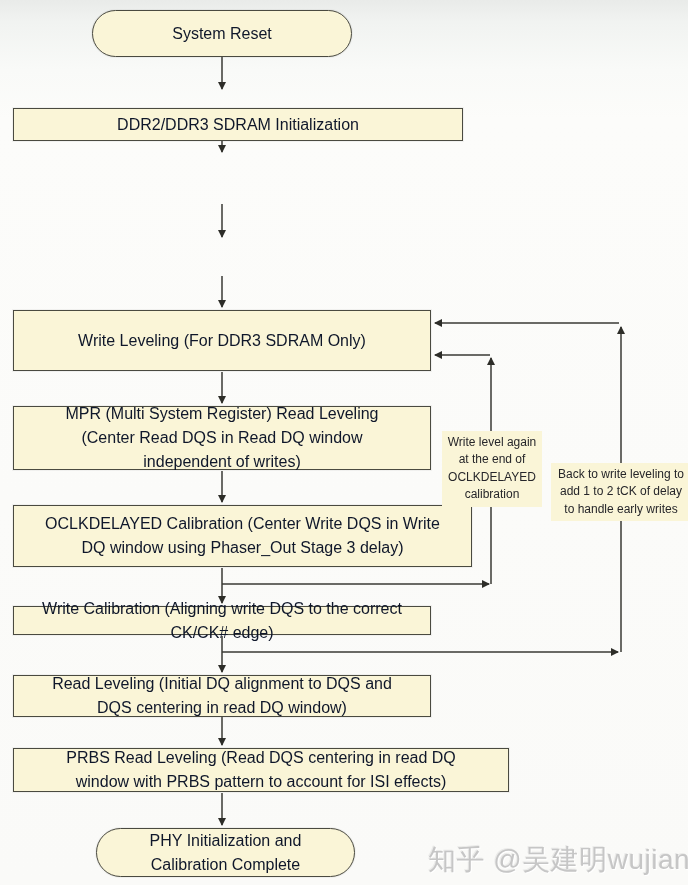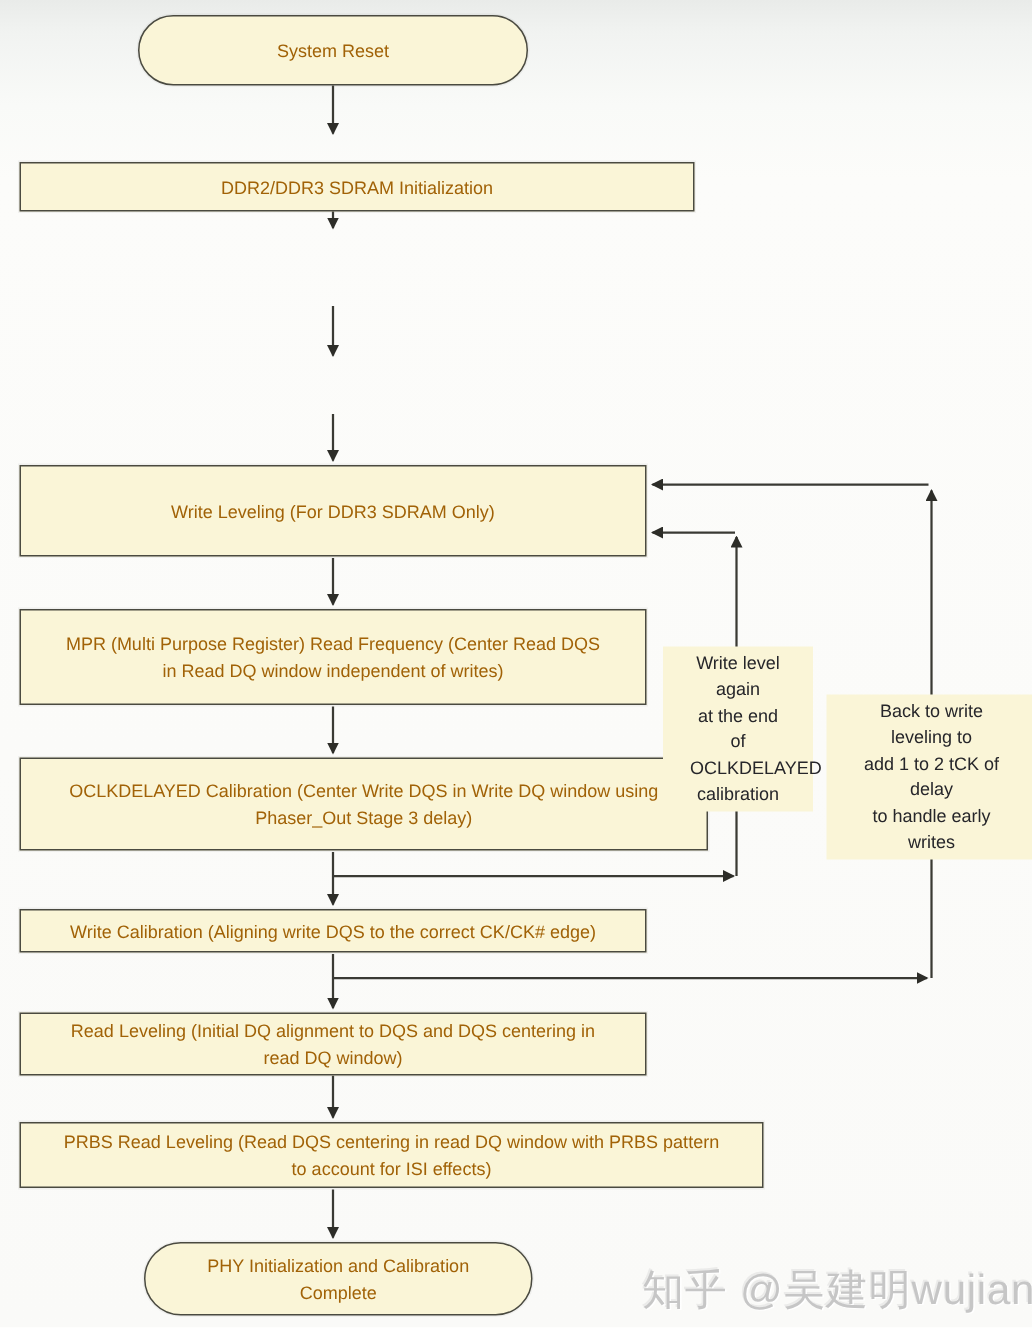--- a/index.html
+++ b/index.html
@@ -9,38 +9,38 @@
     overflow:hidden;
     font-family:"Liberation Sans", sans-serif;
     background:linear-gradient(180deg,#e9ebe9 0px,#f1f3f1 22px,#f9faf8 70px,#fcfcfa 120px,#fafaf8 100%);
   }
   #connectors{position:absolute;left:0;top:0;width:688px;height:885px;}
   .node{
     position:absolute;
     box-sizing:border-box;
     background:#faf5d7;
     border:1.6px solid #4a4a40;
-    color:#a16207;
-    font-size:12px;
+    color:#0f172a;
+    font-size:16px;
     line-height:1.5;
     display:flex;align-items:center;justify-content:center;
     text-align:center;
     padding:2px 26px;
     box-shadow:0 0 0 1px rgba(120,120,110,0.08);
   }
   .stadium{border-radius:25px;padding:2px 20px;}
   .annotation{
     position:absolute;
     box-sizing:border-box;
     background:#faf5d7;
     color:#26262a;
     font-size:12px;
     line-height:1.45;
     text-align:center;
-    padding:3px 18px;
+    padding:3px 2px;
   }
   .annotation .ann-line{display:block;}
   #watermark{
     position:absolute;
     left:428px;top:841px;
     width:252px;
     font-size:28px;
     letter-spacing:0.5px;
     color:#c6c6c6;
     text-shadow:1px 1px 0 rgba(255,255,255,0.95), -1px -1px 0 rgba(190,190,190,0.25);
@@ -88,21 +88,21 @@
     <span>DDR2/DDR3 SDRAM Initialization</span>
   </div>
 
 
 
   <div class="node" style="left:13px;top:310px;width:418px;height:61px;">
     <span>Write Leveling (For DDR3 SDRAM Only)</span>
   </div>
 
   <div class="node" style="left:13px;top:406px;width:418px;height:64px;">
-    <span>MPR (Multi Purpose Register) Read Frequency (Center Read DQS in Read DQ window independent of writes)</span>
+    <span>MPR (Multi System Register) Read Leveling (Center Read DQS in Read DQ window independent of writes)</span>
   </div>
 
   <div class="node" style="left:13px;top:505px;width:459px;height:62px;">
     <span>OCLKDELAYED Calibration (Center Write DQS in Write DQ window using Phaser_Out Stage 3 delay)</span>
   </div>
 
   <div class="node" style="left:13px;top:606px;width:418px;height:29px;">
     <span>Write Calibration (Aligning write DQS to the correct CK/CK# edge)</span>
   </div>
 

